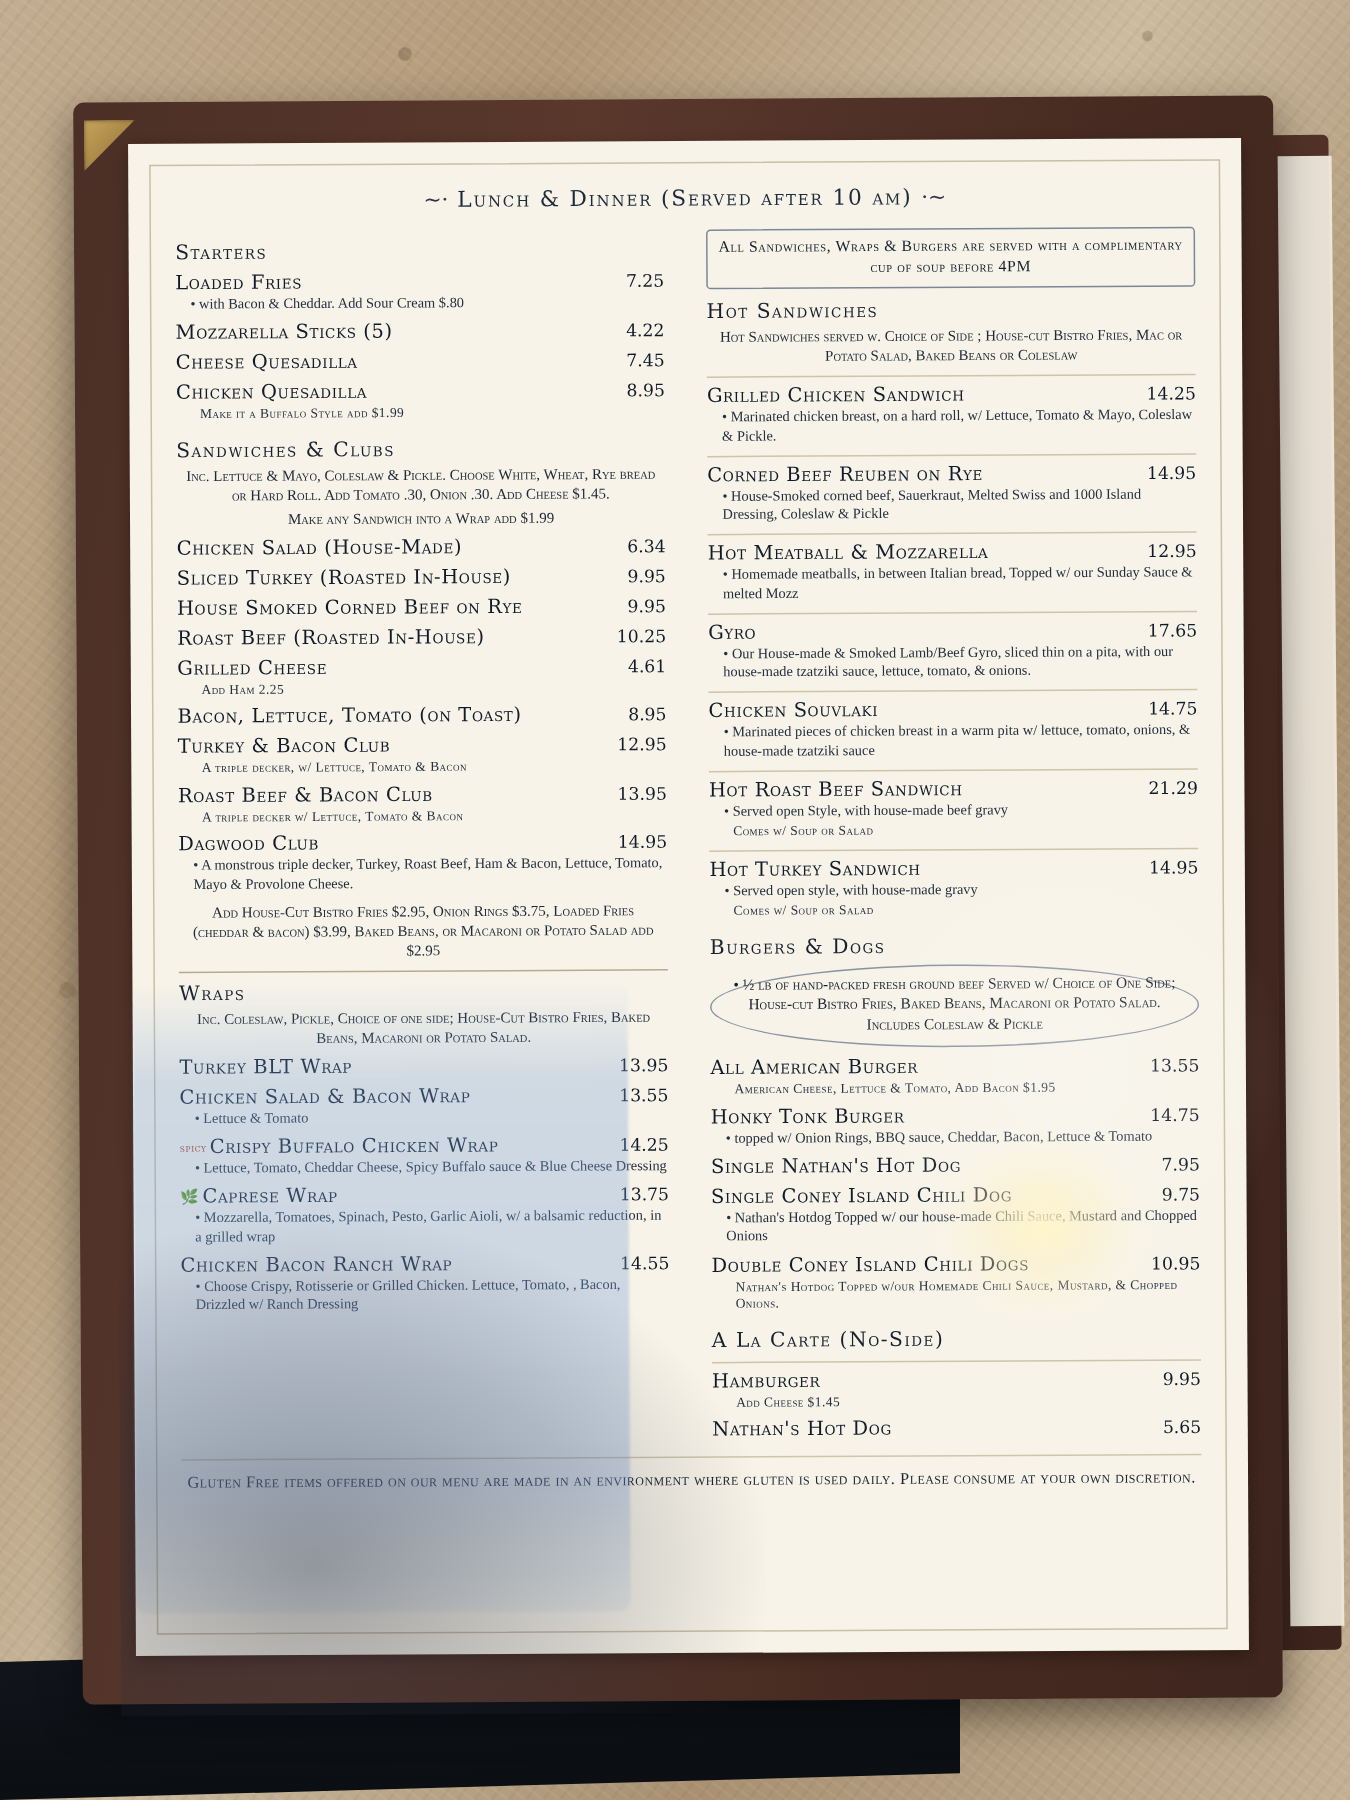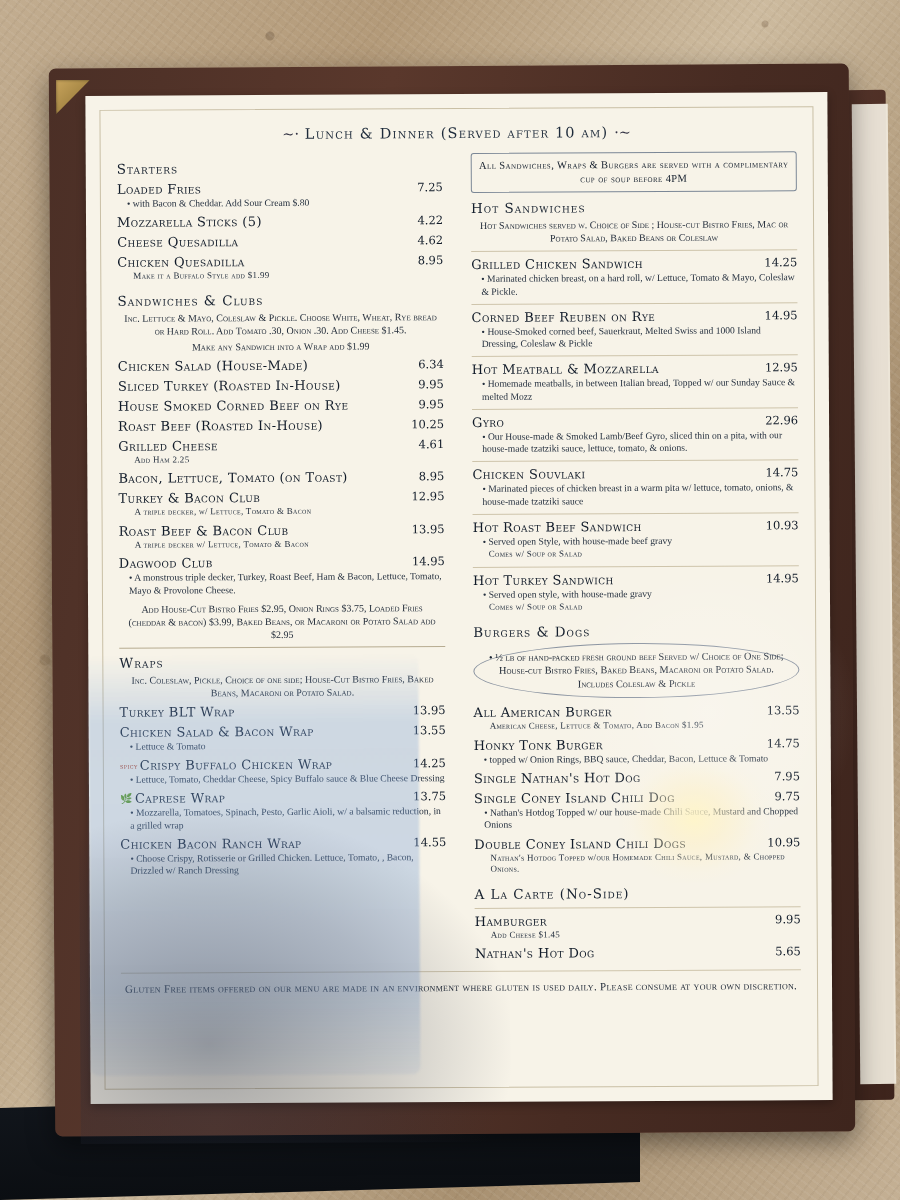--- a/index.html
+++ b/index.html
@@ -167,21 +167,21 @@
         </div>
         <div class="sub">• with Bacon &amp; Cheddar.  Add Sour Cream $.80</div>
 
         <div class="item">
           <span class="nm">Mozzarella Sticks (5)</span>
           <span class="pr">4.22</span>
         </div>
 
         <div class="item">
           <span class="nm">Cheese Quesadilla</span>
-          <span class="pr">4.62</span>
+          <span class="pr">7.45</span>
         </div>
 
         <div class="item">
           <span class="nm">Chicken Quesadilla</span>
           <span class="pr">8.95</span>
         </div>
         <div class="sub small-caps indent">Make it a Buffalo Style add $1.99</div>
 
         <div class="sec-head" style="margin-top:10px">Sandwiches &amp; Clubs</div>
         <div class="center-note">Inc. Lettuce &amp; Mayo, Coleslaw &amp; Pickle. Choose White, Wheat, Rye bread or Hard Roll. Add Tomato .30, Onion .30. Add Cheese $1.45.</div>
@@ -288,35 +288,35 @@
 
         <div class="item">
           <span class="nm">Hot Meatball &amp; Mozzarella</span>
           <span class="pr">12.95</span>
         </div>
         <div class="sub">• Homemade meatballs, in between Italian bread, Topped w/ our Sunday Sauce &amp; melted Mozz</div>
         <div class="rule light"></div>
 
         <div class="item">
           <span class="nm">Gyro</span>
-          <span class="pr">22.96</span>
+          <span class="pr">17.65</span>
         </div>
         <div class="sub">• Our House-made &amp; Smoked Lamb/Beef Gyro, sliced thin on a pita, with our house-made tzatziki sauce, lettuce, tomato, &amp; onions.</div>
         <div class="rule light"></div>
 
         <div class="item">
           <span class="nm">Chicken Souvlaki</span>
           <span class="pr">14.75</span>
         </div>
         <div class="sub">• Marinated pieces of chicken breast in a warm pita w/ lettuce, tomato, onions, &amp; house-made tzatziki sauce</div>
         <div class="rule light"></div>
 
         <div class="item">
           <span class="nm">Hot Roast Beef Sandwich</span>
-          <span class="pr">10.93</span>
+          <span class="pr">21.29</span>
         </div>
         <div class="sub">• Served open Style, with house-made beef gravy</div>
         <div class="sub small-caps indent">Comes w/ Soup or Salad</div>
         <div class="rule light"></div>
 
         <div class="item">
           <span class="nm">Hot Turkey Sandwich</span>
           <span class="pr">14.95</span>
         </div>
         <div class="sub">• Served open style, with house-made gravy</div>

